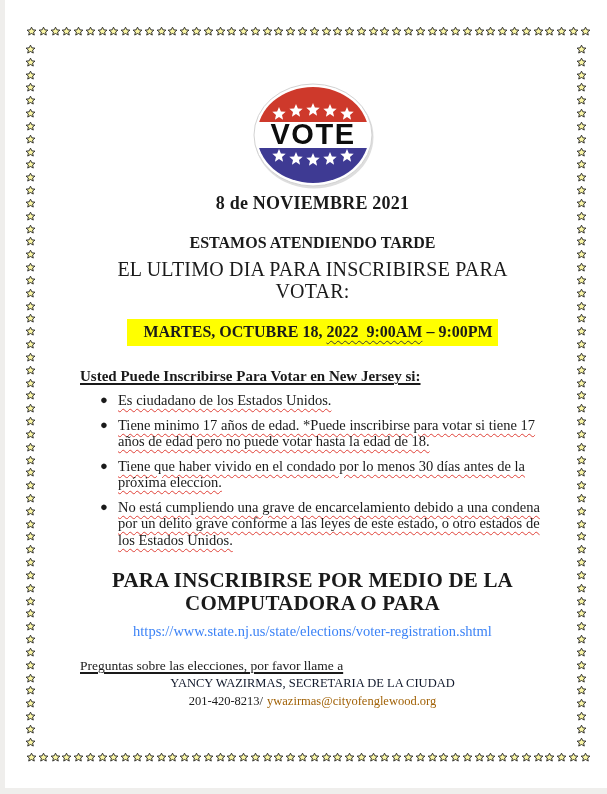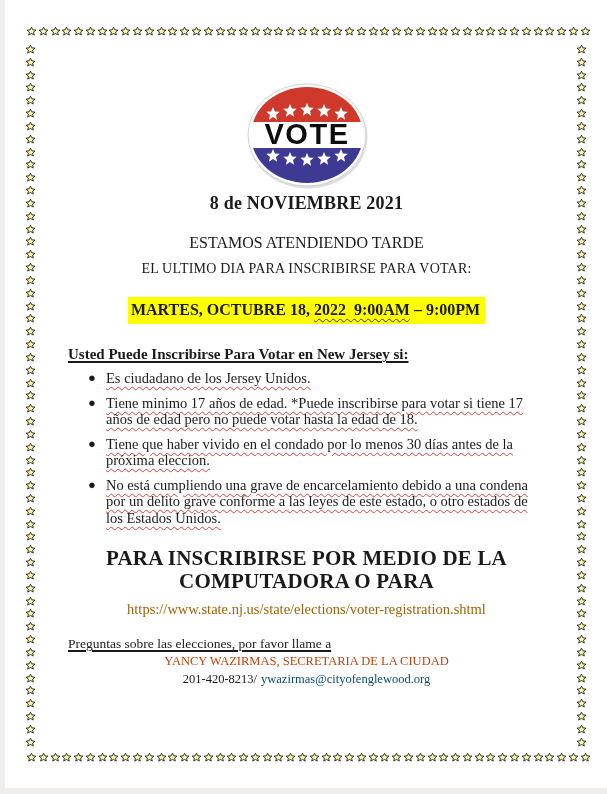--- a/index.html
+++ b/index.html
@@ -12,51 +12,51 @@
   .edge-bottom{position:absolute;left:0;bottom:0;width:100%;height:6px;background:#efeeec;}
 
   
   .stars{position:absolute;display:flex;pointer-events:none;}
   .stars .star{display:block;width:11px;height:11px;line-height:0;}
   .stars-top{left:26px;right:16px;top:26px;justify-content:space-between;}
   .stars-bottom{left:26px;right:16px;top:752px;justify-content:space-between;}
   .stars-left{left:25px;top:44px;height:704px;flex-direction:column;justify-content:space-between;}
   .stars-right{right:20px;top:44px;height:704px;flex-direction:column;justify-content:space-between;}
 
-  .content{position:absolute;left:68px;right:62px;top:40px;}
+  .content{position:absolute;left:80px;right:62px;top:40px;}
 
   .badge-wrap{text-align:center;margin-top:42px;height:108px;}
 
   .title{font-size:18px;font-weight:bold;text-align:center;line-height:26px;letter-spacing:.2px;}
   .title-first{margin-top:21px;}
-  .sub-bold{font-size:16px;font-weight:normal;text-align:center;line-height:22px;margin-top:16px;}
-  .sub-reg{font-size:14px;text-align:center;line-height:22px;margin-top:4px;letter-spacing:.2px;}
+  .sub-bold{font-size:16px;font-weight:bold;text-align:center;line-height:22px;margin-top:16px;}
+  .sub-reg{font-size:20px;text-align:center;line-height:22px;margin-top:4px;letter-spacing:.2px;}
 
   .deadline-wrap{text-align:center;margin-top:17px;line-height:24px;}
-  .deadline{display:inline-block;font-size:16px;font-weight:bold;padding:1px 5px 2px 3px;}
+  .deadline{display:inline-block;font-size:16px;font-weight:bold;padding:1px 5px 2px 16px;}
   .wavy-dark{text-decoration-line:underline;text-decoration-style:wavy;text-decoration-color:#3a3a3a;text-decoration-thickness:1px;text-underline-offset:3px;}
 
   .list-heading{font-size:15px;font-weight:bold;margin-top:21px;line-height:19px;}
   .u-solid{text-decoration:underline;text-decoration-thickness:1px;text-underline-offset:2px;}
   .sq{text-decoration-line:underline;text-decoration-style:wavy;text-decoration-color:#e04138;text-decoration-thickness:1px;text-underline-offset:2.5px;}
   .u-solid .sq{text-decoration-line:underline;text-decoration-style:wavy;text-decoration-color:#e04138;text-decoration:underline;}
 
   ul.bullets{margin:6px 0 0 0;padding:0 0 0 20px;list-style:none;}
   ul.bullets li{display:flex;font-size:14.5px;line-height:16.5px;margin-bottom:8px;}
   ul.bullets .dot{width:18px;flex:0 0 18px;font-size:13px;}
   ul.bullets .txt{flex:1;}
 
   .cta{margin-top:21px;text-align:center;font-weight:bold;font-size:21px;}
   .cta div{line-height:22.5px;letter-spacing:.2px;}
 
   .url-line{text-align:center;margin-top:8px;font-size:14.5px;line-height:18px;}
   .url-line a{text-decoration:none;}
 
   .contact-intro{margin-top:17px;font-size:13.5px;line-height:17px;}
-  .contact-name{text-align:center;margin-top:1px;font-size:12.5px;line-height:16px;color:#c2410c;}
+  .contact-name{text-align:center;margin-top:1px;font-size:12.5px;line-height:16px;color:#0f172a;}
   .contact-phone{text-align:center;margin-top:2px;font-size:12.5px;line-height:16px;}
   .contact-phone .phone{margin-right:4px;}
   .contact-phone a{text-decoration:none;}
 </style>
 </head>
 <body>
 
 <div class="page">
   <div class="edge-left"></div>
   <div class="edge-bottom"></div>
@@ -733,21 +733,21 @@
     </div>
 
     <div class="list-heading">
       <span class="u-solid"><span class="sq">Usted Puede Inscribirse Para Votar en New Jersey si:</span></span>
     </div>
 
     <ul class="bullets">
 
         <li>
           <span class="dot">●</span>
-          <span class="txt sq">Es ciudadano de los Jersey Unidos.</span>
+          <span class="txt sq">Es ciudadano de los Estados Unidos.</span>
         </li>
 
         <li>
           <span class="dot">●</span>
           <span class="txt sq">Tiene minimo 17 años de edad. *Puede inscribirse para votar si tiene 17 años de edad pero no puede votar hasta la edad de 18.</span>
         </li>
 
         <li>
           <span class="dot">●</span>
           <span class="txt sq">Tiene que haber vivido en el condado por lo menos 30 días antes de la próxima eleccion.</span>
@@ -760,25 +760,25 @@
       </ul>
 
     <div class="cta">
 
         <div>PARA INSCRIBIRSE POR MEDIO DE LA COMPUTADORA O PARA</div>
 
 
       </div>
 
     <div class="url-line">
-      <a href="#" id="reg-url" style="color: #a16207;">https://www.state.nj.us/state/elections/voter-registration.shtml</a>
+      <a href="#" id="reg-url" style="color: #3b82f6;">https://www.state.nj.us/state/elections/voter-registration.shtml</a>
     </div>
 
     <div class="contact-intro">
       <span class="u-solid"><span class="sq">Preguntas sobre las elecciones, por favor llame a</span></span>
     </div>
     <div class="contact-name">YANCY WAZIRMAS, SECRETARIA DE LA CIUDAD</div>
     <div class="contact-phone">
-      <span class="phone">201-420-8213/</span><a href="#" id="contact-email" style="color: #0c4a6e;">ywazirmas@cityofenglewood.org</a>
+      <span class="phone">201-420-8213/</span><a href="#" id="contact-email" style="color: #a16207;">ywazirmas@cityofenglewood.org</a>
     </div>
 
   </div>
 </div>
 
 </body></html>

